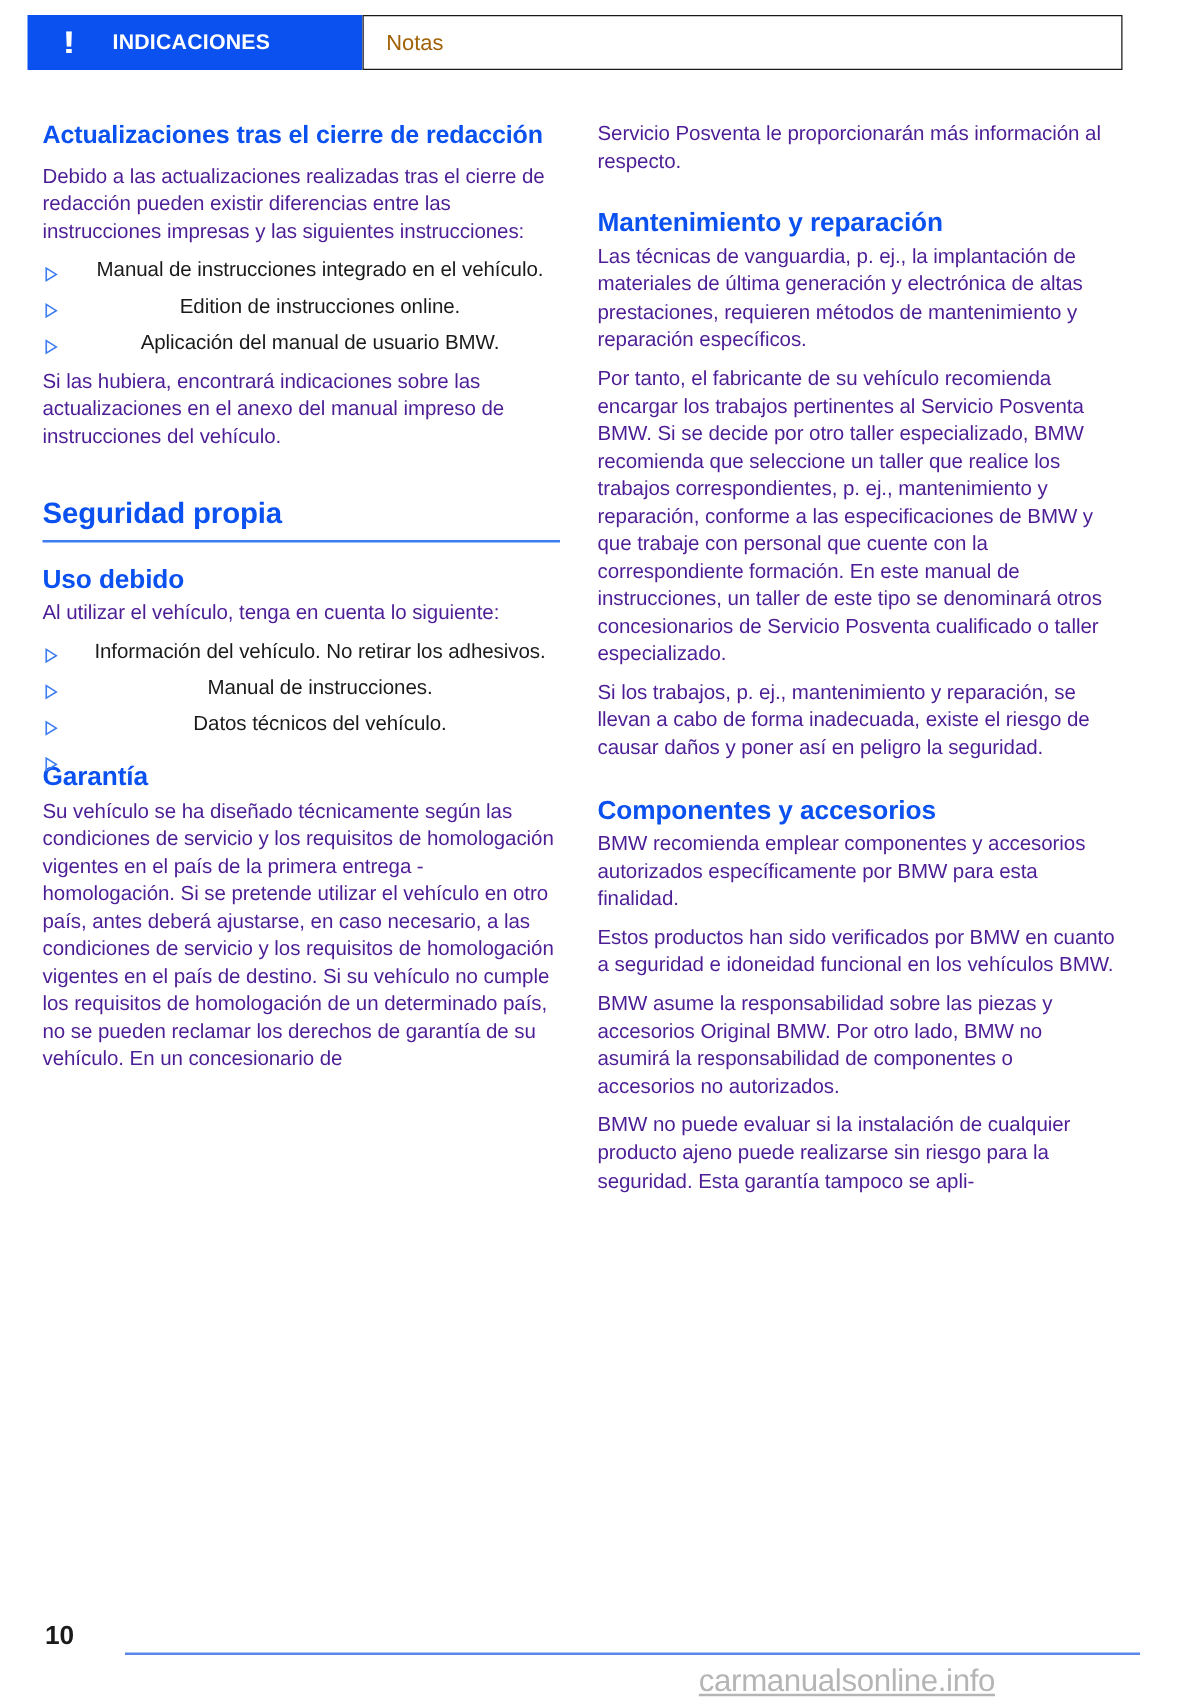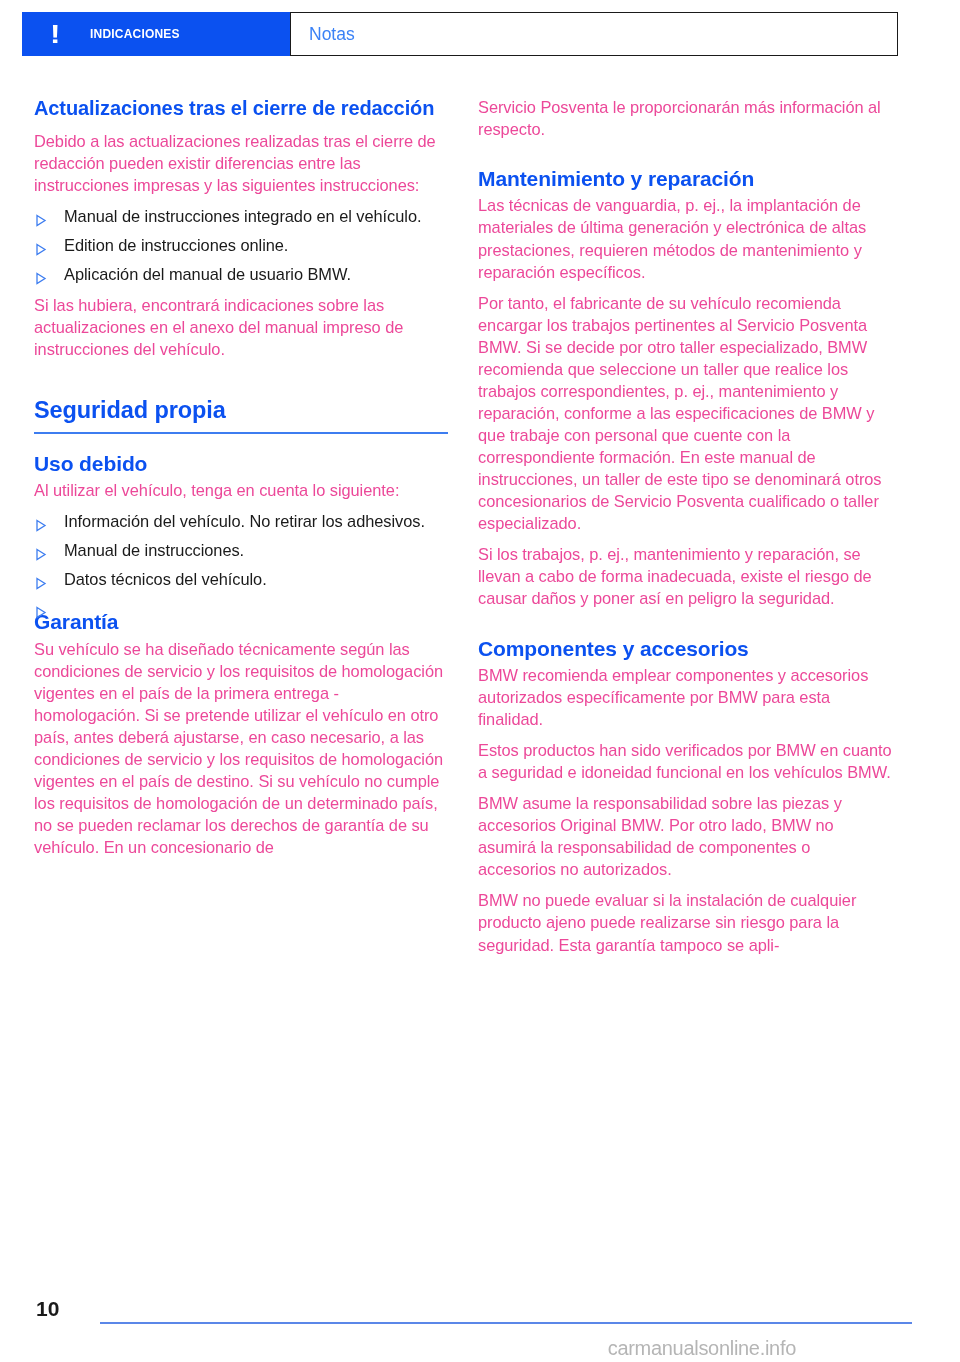--- a/index.html
+++ b/index.html
@@ -42,38 +42,38 @@
     line-height: 1;
     letter-spacing: 0;
     display: inline-block;
     width: 26px;
     transform: scaleX(1.25);
     transform-origin: left center;
   }
   .header-tab-label {
     color: #ffffff;
     font-weight: bold;
-    font-size: 12px;
+    font-size: 17px;
     letter-spacing: 0.2px;
     margin-left: 14px;
     white-space: nowrap;
   }
   .header-tab-notas {
     flex: 1;
     border: 1.6px solid #1a1a1a;
     border-left: 1.8px solid #1a1a1a;
     display: flex;
     align-items: center;
     box-sizing: border-box;
     padding-left: 18px;
     background: #ffffff;
   }
   .header-notas-label {
     font-size: 17.5px;
-    color: #3b82f6;
+    color: #a16207;
   }
 
   
   .content {
     position: absolute;
     left: 0;
     top: 96px;
     width: 960px;
   }
   .column {
@@ -108,38 +108,39 @@
     font-size: 21px;
     font-weight: bold;
     line-height: 1.3;
     margin: 0 0 2px 0;
     letter-spacing: -0.1px;
   }
   p.body-text {
     font-size: 16.4px;
     line-height: 1.345;
     margin: 0 0 9px 0;
-    color: #ec4899;
+    color: #4c1d95;
     letter-spacing: -0.05px;
   }
   p.body-text:last-child { margin-bottom: 0; }
 
   ul.bullets {
     list-style: none;
     margin: 0 0 9px 0;
     padding: 0;
   }
   ul.bullets li {
     position: relative;
     padding-left: 30px;
     font-size: 16.4px;
     line-height: 1.345;
     margin-bottom: 7px;
     color: #1a1a1a;
     letter-spacing: -0.05px;
+    text-align: center;
   }
   ul.bullets li:last-child { margin-bottom: 0; }
   
   .tri-wrap {
     position: absolute;
     left: 1px;
     top: 5px;
     width: 12px;
     height: 13px;
   }
@@ -179,24 +180,25 @@
     width: 960px;
     text-align: center;
     font-size: 14px;
     color: #3a3a3a;
     letter-spacing: 0.1px;
   }
   .watermark {
     position: absolute;
     right: 4px;
     bottom: 2px;
-    font-size: 20px;
+    font-size: 25px;
     color: #b5b5b5;
     letter-spacing: -0.3px;
     white-space: nowrap;
+    text-decoration: underline;
   }
 </style>
 </head>
 <body>
 
 <div class="page-header">
   <div class="header-tab-indicaciones">
     <span class="warn-icon">!</span>
     <span class="header-tab-label">INDICACIONES</span>
   </div>

